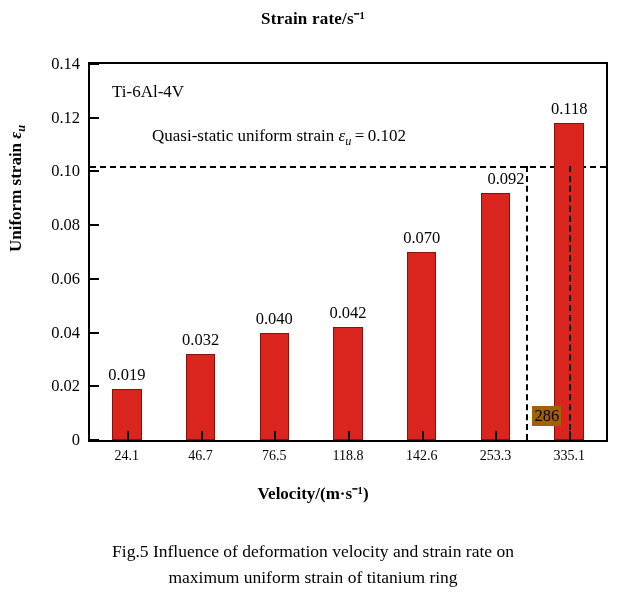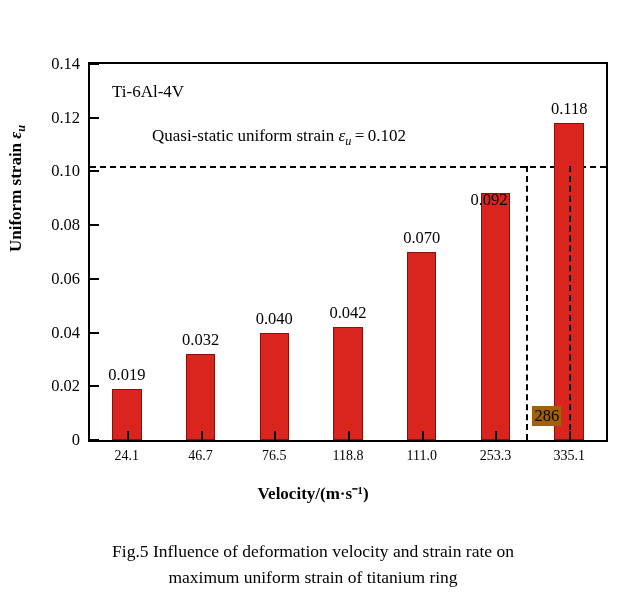--- a/index.html
+++ b/index.html
@@ -202,20 +202,23 @@
     text-align: center;
     font-size: 17.5px;
   }
   .cn-gap { letter-spacing: 2px; }
 </style>
 </head>
 <body>
 
 <div id="page">
 
+  <div class="top-axis-title">
+    <span>Strain rate/s⁻¹</span>
+  </div>
 
   <div class="y-axis-title">
     Uniform strain <span class="ital">ε</span><span class="sub ital">u</span>
   </div>
 
   <div id="plot">
     <div id="plot-inner">
 
       <div class="ann ann-material">
         <span>Ti-6Al-4V</span>
@@ -251,37 +254,37 @@
         <div class="bar" style="left: 169.543px; width: 29.4857px; height: 107.429px; background: rgb(217, 37, 29);"></div>
         <div class="bar-label" style="left: 184.286px; top: 244.571px;">0.040</div>
         <div class="xtick-mark" style="left: 184.286px;"></div>
         <div class="bar" style="left: 243.257px; width: 29.4857px; height: 112.8px; background: rgb(217, 37, 29);"></div>
         <div class="bar-label" style="left: 258px; top: 239.2px;">0.042</div>
         <div class="xtick-mark" style="left: 258px;"></div>
         <div class="bar" style="left: 316.971px; width: 29.4857px; height: 188px; background: rgb(217, 37, 29);"></div>
         <div class="bar-label" style="left: 331.714px; top: 164px;">0.070</div>
         <div class="xtick-mark" style="left: 331.714px;"></div>
         <div class="bar" style="left: 390.686px; width: 29.4857px; height: 247.086px; background: rgb(217, 37, 29);"></div>
-        <div class="bar-label" style="left: 399px; top: 104.914px; margin-top: 21px;">0.092</div>
+        <div class="bar-label" style="left: 416px; top: 104.914px;">0.092</div>
         <div class="xtick-mark" style="left: 405.429px;"></div>
         <div class="bar" style="left: 464.4px; width: 29.4857px; height: 316.914px; background: rgb(217, 37, 29);"></div>
         <div class="bar-label" style="left: 479.143px; top: 35.0857px;">0.118</div>
         <div class="xtick-mark" style="left: 479.143px;"></div>
         <div class="vref-line" style="left: 436.389px; top: 102.057px; height: 273.943px;"></div>
         <div class="vref-line" style="left: 479.143px; top: 102.057px; height: 273.943px;"></div>
         <div class="ann ann-286" style="left: 442.389px; top: 342px;">286</div>
       </div>
   </div>
 
   <div class="x-tick-labels" id="x-ticks">
       <span style="left: 38.8571px;">24.1</span>
       <span style="left: 112.571px;">46.7</span>
       <span style="left: 186.286px;">76.5</span>
       <span style="left: 260px; text-align: right;">118.8</span>
-      <span style="left: 333.714px;">111.0</span>
+      <span style="left: 333.714px;">142.6</span>
       <span style="left: 407.429px;">253.3</span>
       <span style="left: 481.143px;">335.1</span>
     </div>
 
   <div class="x-axis-title">
     <span>Velocity/(m·s⁻¹)</span>
   </div>
 
   <div class="caption-en1">Fig.5 Influence of deformation velocity and strain rate on</div>
   <div class="caption-en2">maximum uniform strain of titanium ring</div>

